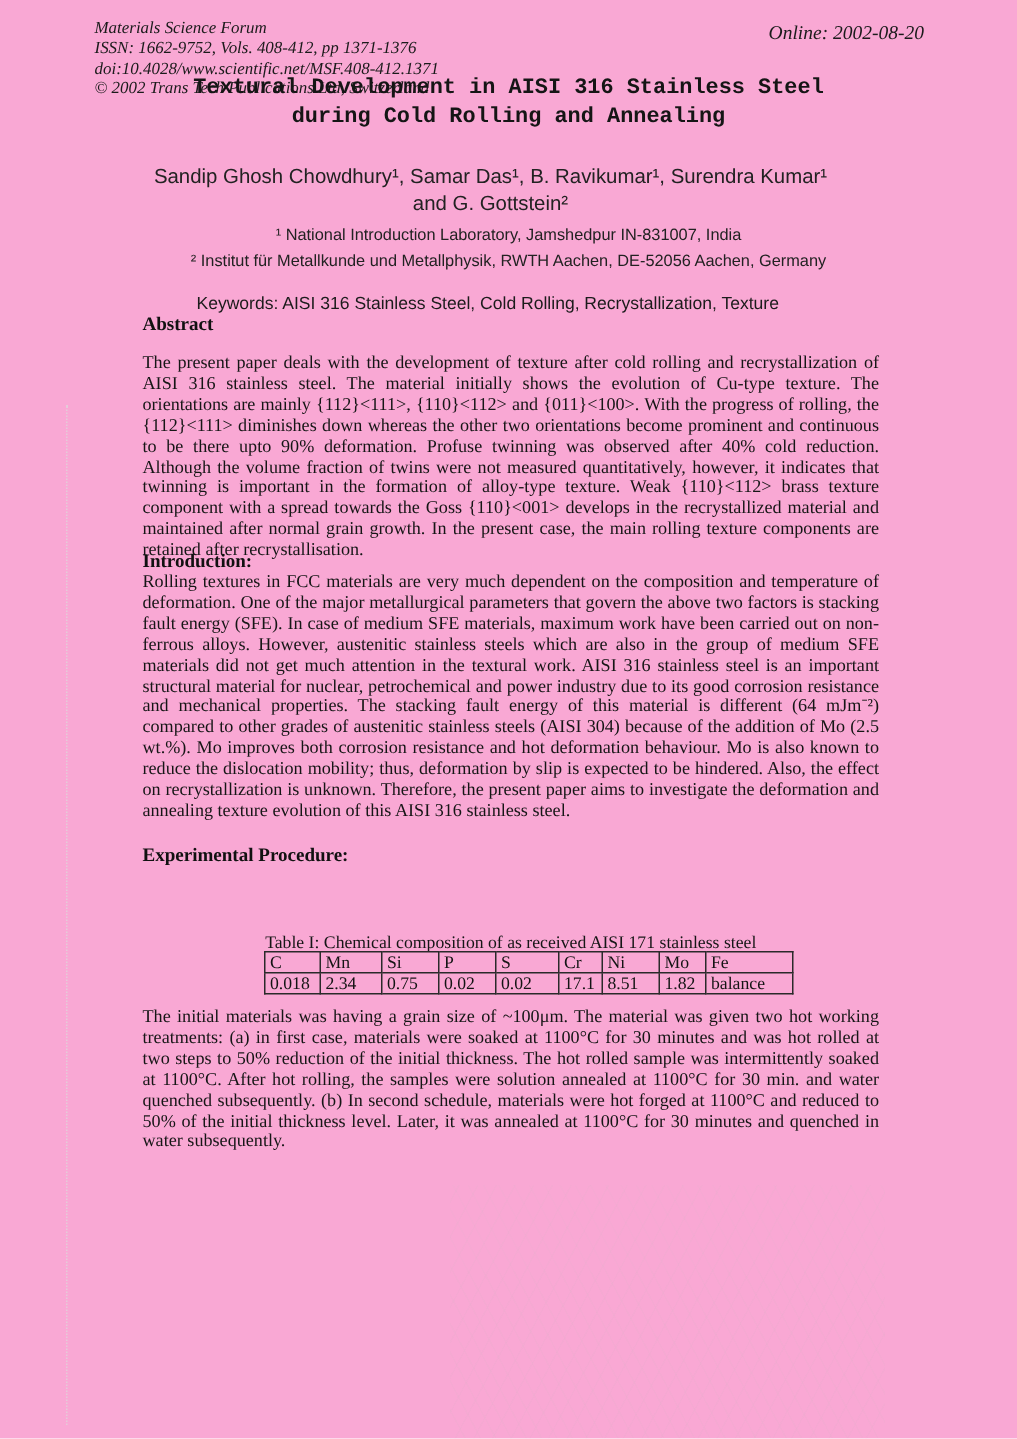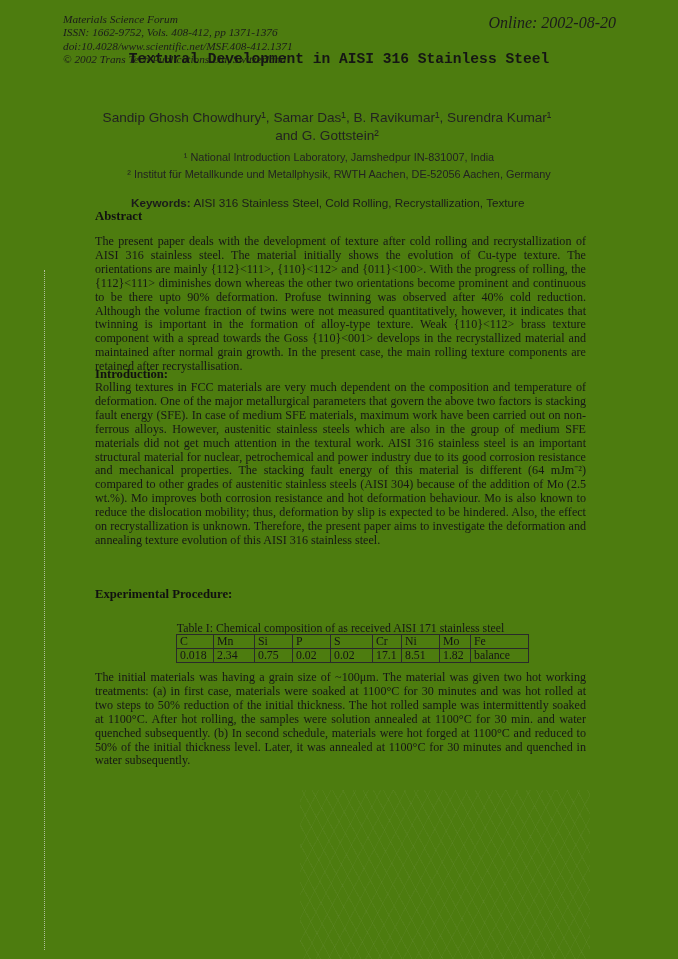--- a/index.html
+++ b/index.html
@@ -5,21 +5,21 @@
   * { box-sizing: border-box; margin: 0; padding: 0; }
   html, body { background: #ffffff; }
   body {
     width: 678px; height: 959px;
     font-family: "Liberation Serif", serif;
     color: #1b1b1b;
   }
   .page {
     position: relative;
     width: 678px; height: 959px;
-    background: #4d7c0f;
+    background: #f9a8d4;
     overflow: hidden;
   }
   
   .left-edge-artifact {
     position: absolute; left: 44px; top: 270px; height: 680px; width: 0;
     border-left: 1px dotted #dcdcda; opacity: .7;
   }
   .watermark-artifact {
     position: absolute; left: 300px; top: 790px; width: 290px; height: 170px;
     background:
@@ -27,21 +27,21 @@
       repeating-linear-gradient(-62deg, rgba(190,190,190,.10) 0 1px, transparent 1px 11px);
     opacity: .5;
   }
 
   .hdr-left {
     position: absolute; top: 13px; left: 63px;
     font-style: italic; font-size: 11.3px; line-height: 13.3px;
   }
   .hdr-right {
     position: absolute; top: 14px; right: 62px;
-    font-style: italic; font-size: 16px;
+    font-style: italic; font-size: 13px;
   }
 
   .title-block {
     position: absolute; top: 50px; left: 94px; width: 490px;
     text-align: center;
     font-family: Liberation Mono, monospace;
     font-weight: 700; font-size: 14.6px; line-height: 18.5px;
     color: #151515;
   }
   .authors-block {
@@ -54,36 +54,36 @@
     position: absolute; top: 149px; left: 64px; width: 550px;
     text-align: center;
     font-family: "Liberation Sans", sans-serif;
     font-size: 10.9px; line-height: 16.5px; color: #222;
   }
 
   .keywords-row {
     position: absolute; top: 196px; left: 95px; width: 490px;
     font-family: "Liberation Sans", sans-serif; font-size: 11.7px;
   }
-  .kw-label { font-weight: 700; padding-left: 36px; }
+  .kw-label { font-weight: 400; padding-left: 36px; }
 
   .sec-heading {
     position: absolute; left: 95px;
     font-weight: 700; font-size: 12.7px; color: #111;
   }
   .body-text {
     position: absolute; left: 95px; width: 491px;
     font-size: 12.1px; line-height: 13.9px;
     text-align: justify; color: #161616;
   }
   .abstract-heading { top: 209px; text-align: center; }
   .abstract-text    { top: 223px; margin-top: 12px; }
   .intro-heading    { top: 367px; }
   .intro-text       { top: 381px; }
-  .exp-heading      { top: 563px; margin-top: 24px; }
+  .exp-heading      { top: 563px; }
   .exp-para1        { top: 577px; }
   .exp-para2        { top: 671px; }
 
   .table-caption {
     position: absolute; top: 621px; left: 95px; width: 491px;
     text-align: center; font-size: 11.8px; color: #161616;
   }
   table.comp-table {
     position: absolute; top: 634px; left: 176px;
     border-collapse: collapse; table-layout: fixed;
@@ -108,20 +108,21 @@
   <div class="hdr-left">
     <div>Materials Science Forum</div>
     <div>ISSN: 1662-9752, Vols. 408-412, pp 1371-1376</div>
     <div>doi:10.4028/www.scientific.net/MSF.408-412.1371</div>
     <div>© 2002 Trans Tech Publications Ltd, Switzerland</div>
   </div>
   <div class="hdr-right">Online: 2002-08-20</div>
 
   <div class="title-block">
     <div>Textural Development in AISI 316 Stainless Steel</div>
+    <div>during Cold Rolling and Annealing</div>
   </div>
 
   <div class="authors-block">
     <div>Sandip Ghosh Chowdhury¹, Samar Das¹, B. Ravikumar¹, Surendra Kumar¹</div>
     <div>and G. Gottstein²</div>
   </div>
 
   <div class="affil-block">
     <div>¹ National Introduction Laboratory, Jamshedpur IN-831007, India</div>
     <div>² Institut für Metallkunde und Metallphysik, RWTH Aachen, DE-52056 Aachen, Germany</div>

